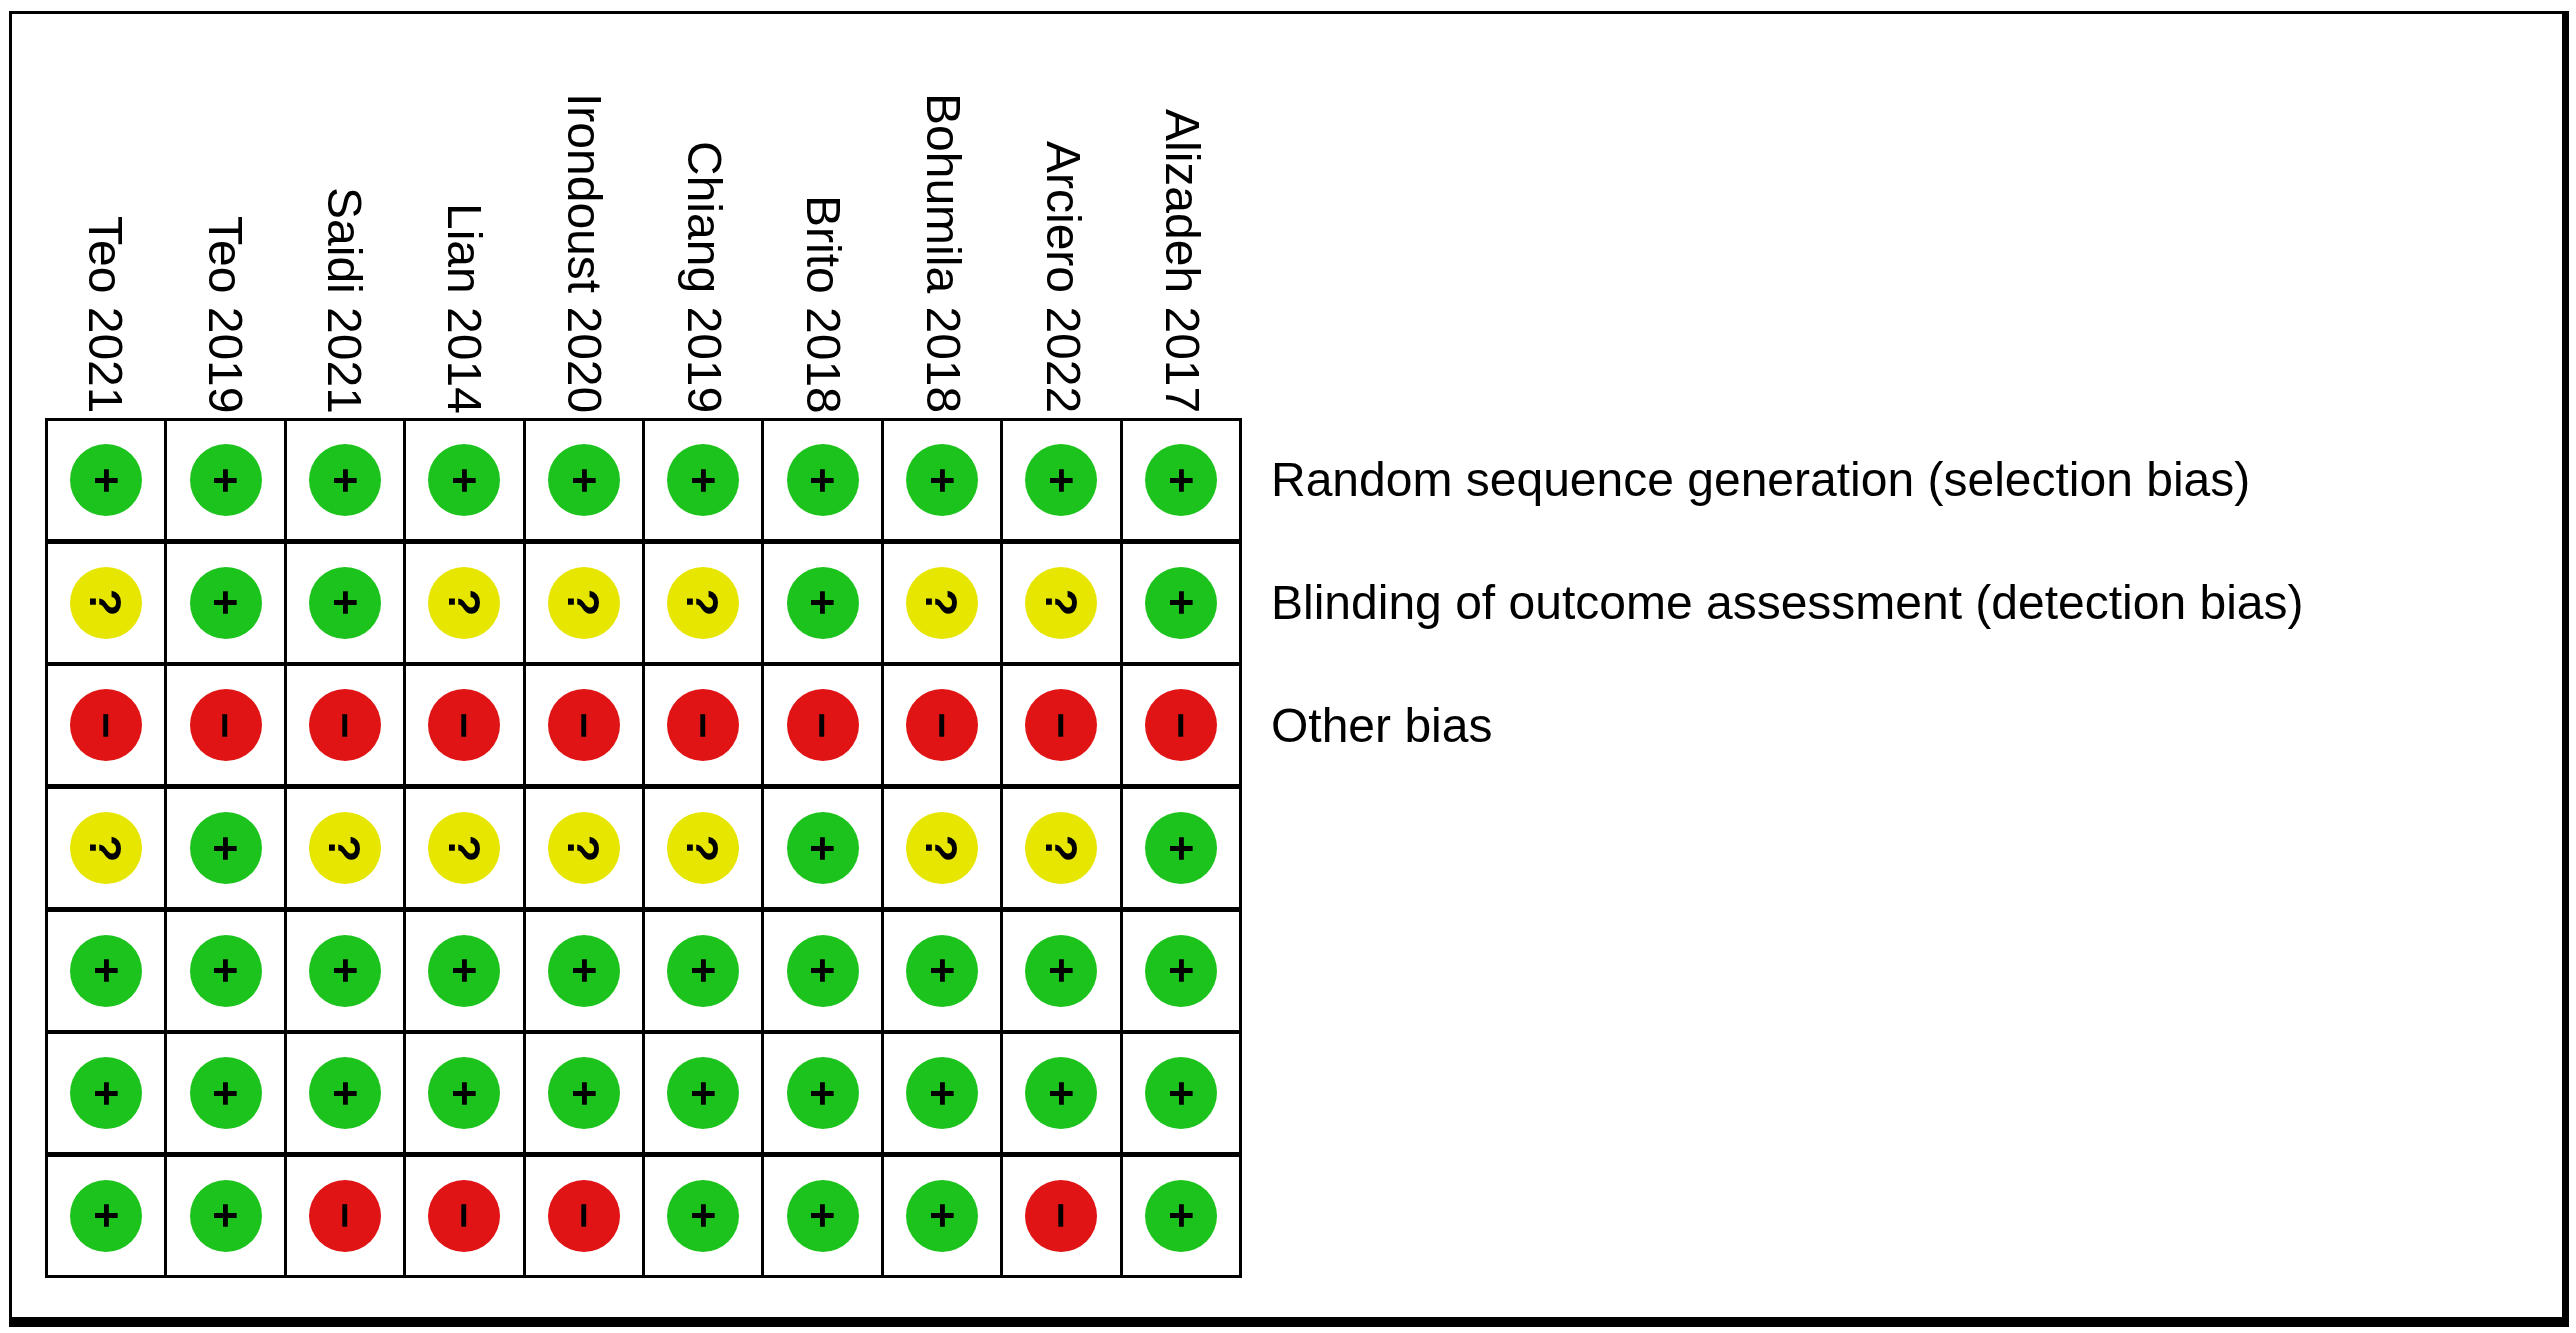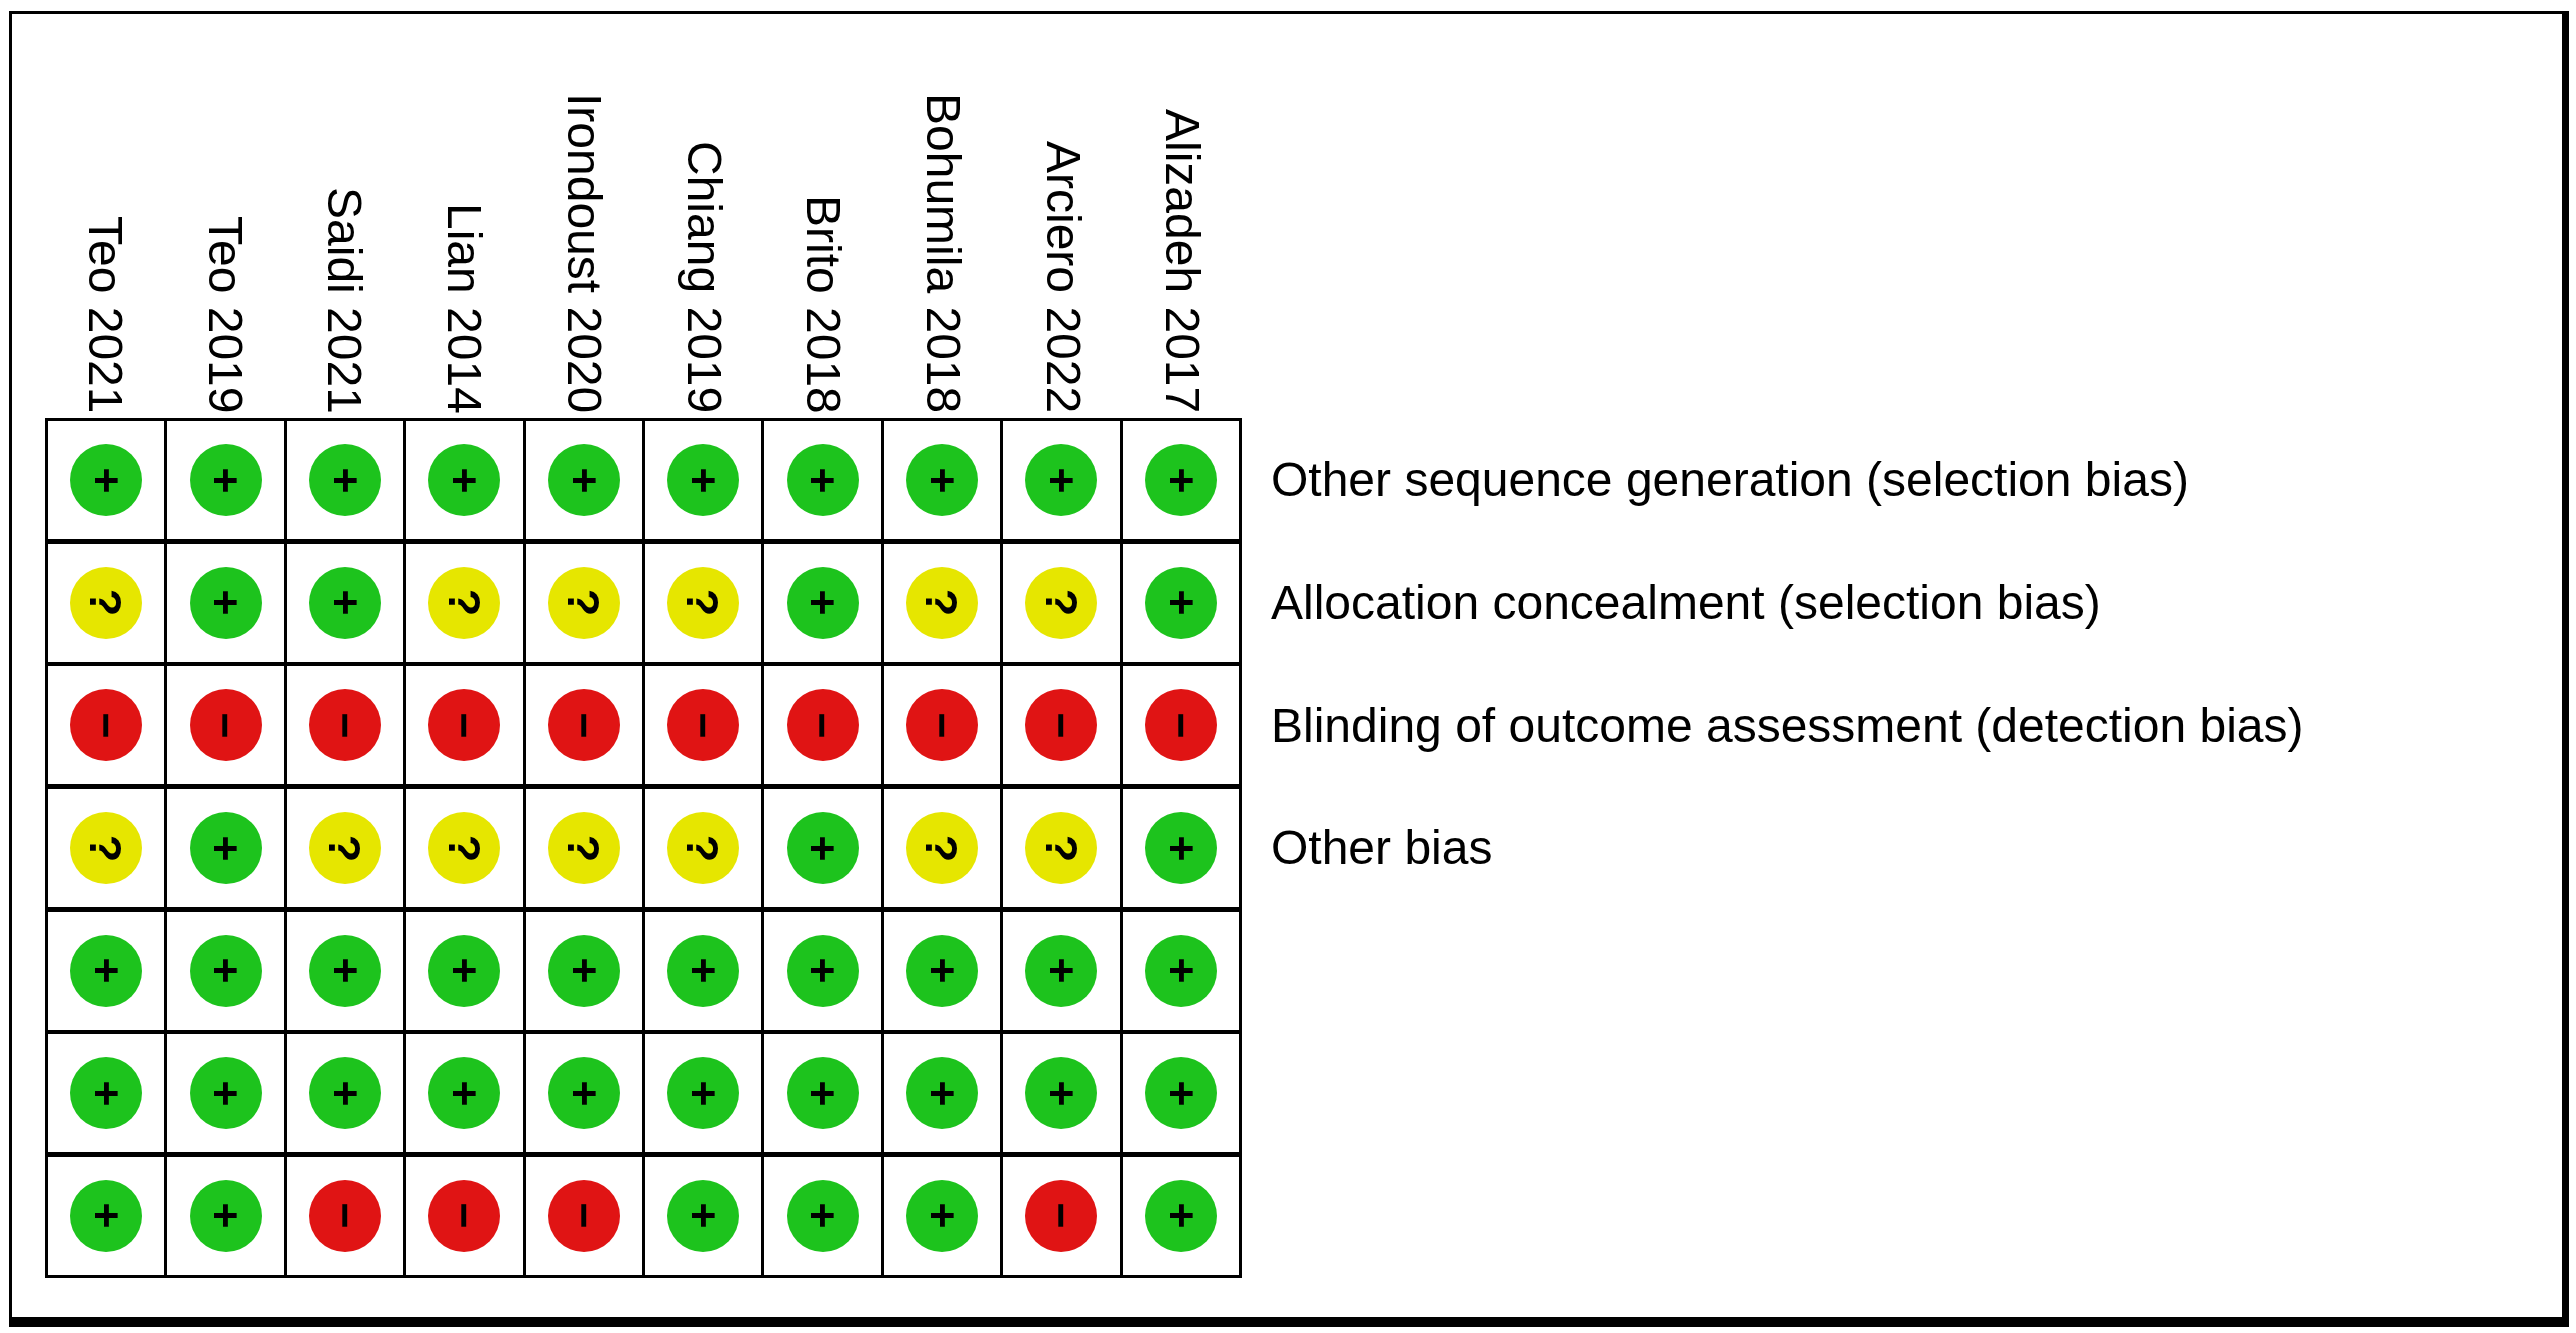--- a/index.html
+++ b/index.html
@@ -468,20 +468,19 @@
         </div>
         <div class="cell">
           <div class="circle" style="background: rgb(29, 195, 29);">
             <span class="sym">+</span>
           </div>
         </div>
       </div>
     </div>
 
   <div class="rlabels">
-    <div class="rlabel">Other sequence generation (selection bias)</div>
-    <div class="rlabel">Allocation concealment (selection bias)</div>
+    <div class="rlabel">Random sequence generation (selection bias)</div>
     <div class="rlabel">Blinding of outcome assessment (detection bias)</div>
     <div class="rlabel">Other bias</div>
   </div>
 
 </div>
 
 
 </body></html>

